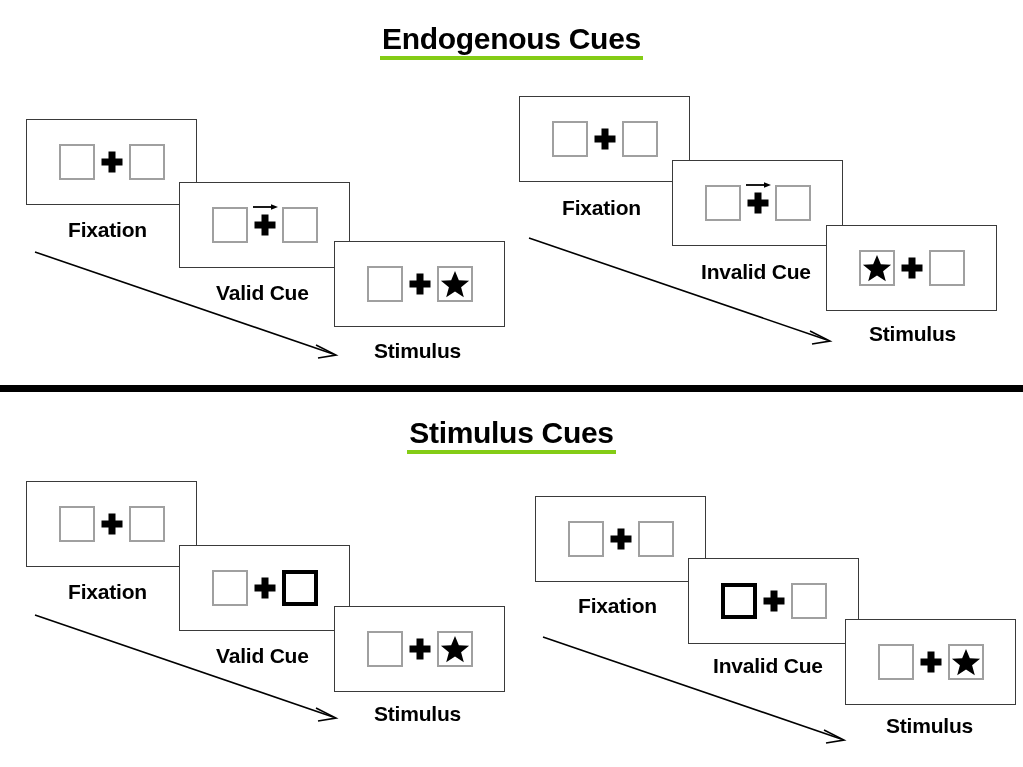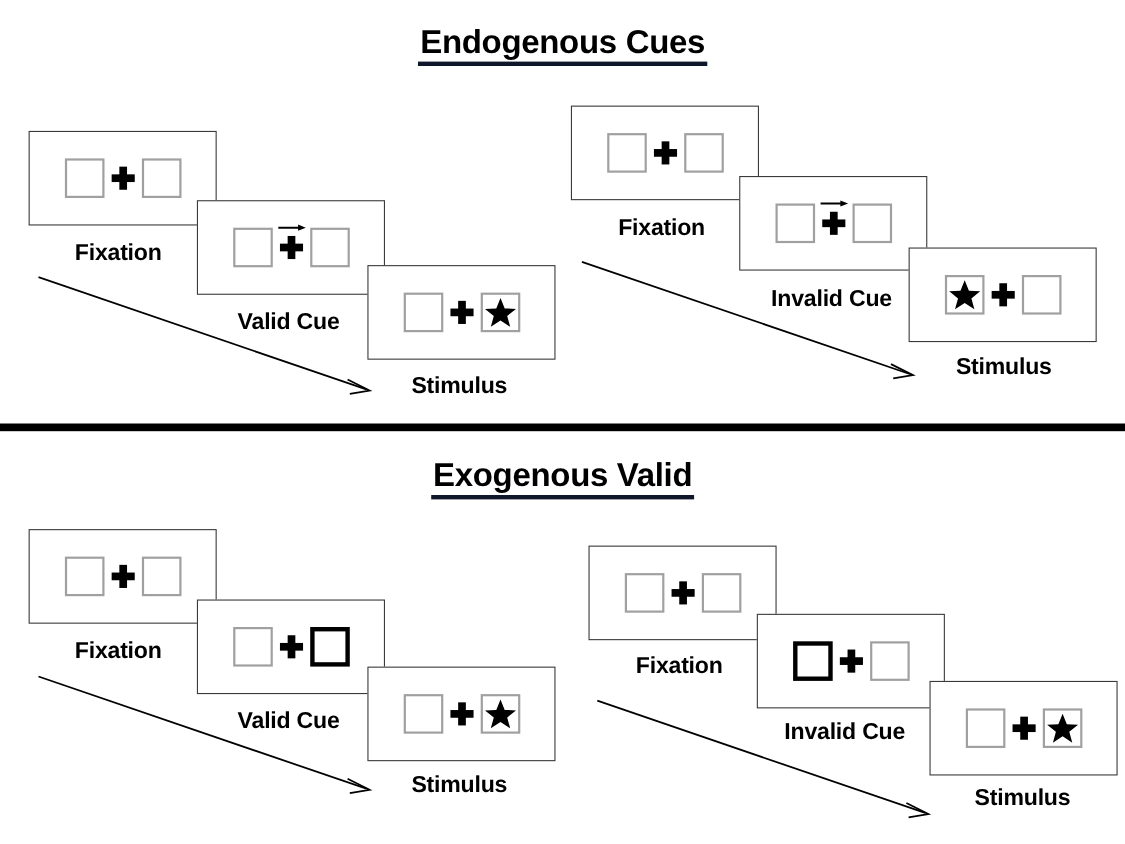--- a/index.html
+++ b/index.html
@@ -23,21 +23,21 @@
     width: 100%;
     left: 0;
     text-align: center;
     font-weight: bold;
     font-size: 30px;
     letter-spacing: -0.3px;
     line-height: 1;
     color: #000;
   }
   .section-title span.title-text {
-    border-bottom: 4px solid #0f172a;
+    border-bottom: 4px solid #84cc16;
     padding: 0 2px 2px 2px;
     display: inline-block;
   }
 
   
   .divider {
     position: absolute;
     left: 0;
     width: 1023px;
     height: 7px;
@@ -238,21 +238,21 @@
 <div class="seq-arrow" style="left:527px; top:236px; width:316px; height:112px;">
   <svg viewBox="0 0 316 112" width="316" height="112" aria-hidden="true">
     <line x1="2" y1="2" x2="300" y2="104" stroke="#000" stroke-width="1.6"></line>
     <polyline points="283,95 303,105 285,108" fill="none" stroke="#000" stroke-width="1.6"></polyline>
   </svg>
 </div>
 
 <div class="divider" style="top:385px;"></div>
 
 <div class="section-title" style="top:418px;">
-  <span class="title-text">Exogenous Valid</span>
+  <span class="title-text">Stimulus Cues</span>
 </div>
 
 <div class="panel" style="left:26px; top:481px; width:171px; height:86px;">
   <div class="panel-inner">
     <div class="sbox"></div>
     <div class="plus"></div>
     <div class="sbox"></div>
   </div>
 </div>
 <div class="caption" style="left:68px; top:580px;">Fixation</div>

